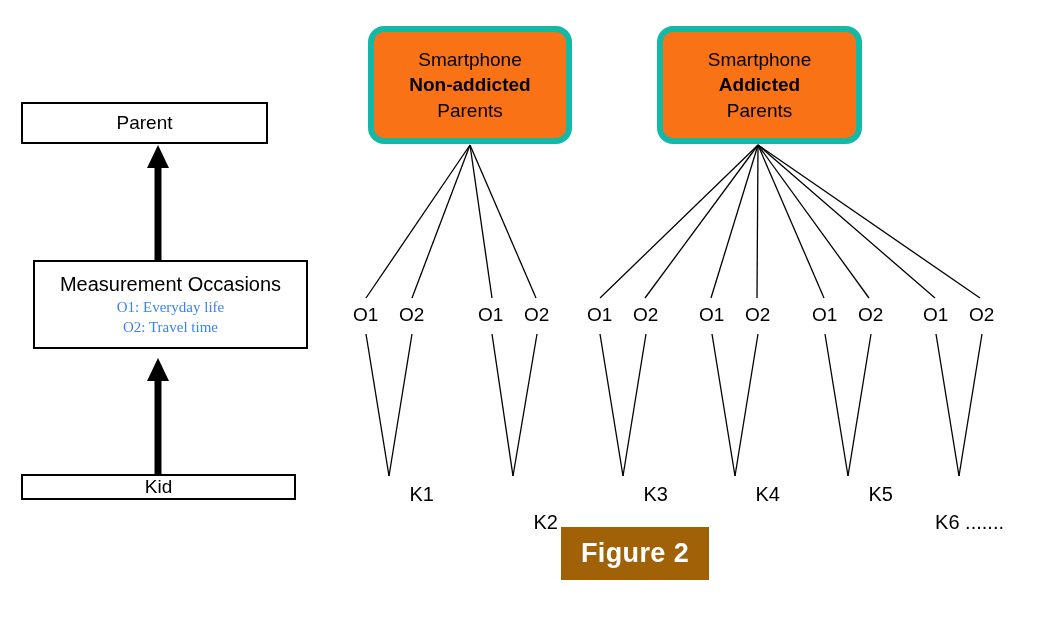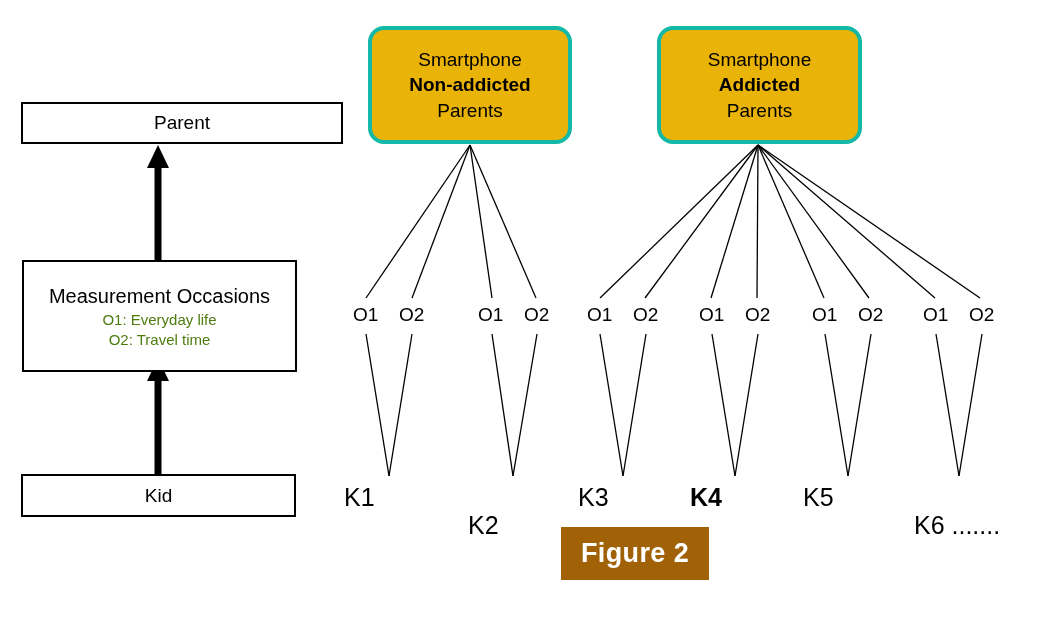--- a/index.html
+++ b/index.html
@@ -46,33 +46,34 @@
   }
   .hbox .title {
     font-size: 19px;
     color: #000000;
   }
   .hbox .title.big {
     font-size: 20px;
   }
   .hbox .sub {
     font-size: 15px;
-    color: #4d7c0f;
+    color: #3b82f6;
     margin-top: 3px;
-  }
-  #box-parent { left: 21px; top: 102px; width: 322px; height: 42px; }
-  #box-measure { left: 22px; top: 260px; width: 275px; height: 112px; }
-  #box-kid { left: 21px; top: 474px; width: 275px; height: 43px; }
+    font-family: Liberation Serif, serif;
+  }
+  #box-parent { left: 21px; top: 102px; width: 247px; height: 42px; }
+  #box-measure { left: 33px; top: 260px; width: 275px; height: 89px; }
+  #box-kid { left: 21px; top: 474px; width: 275px; height: 26px; }
 
   
   .gbox {
     position: absolute;
-    border: 4px solid #14b8a6;
+    border: 6px solid #14b8a6;
     border-radius: 16px;
-    background: #eab308;
+    background: #f97316;
     box-sizing: border-box;
     display: flex;
     flex-direction: column;
     align-items: center;
     justify-content: center;
     text-align: center;
     line-height: 1.32;
   }
   .gbox .l1, .gbox .l3 { font-size: 19px; font-weight: normal; }
   .gbox .l2 { font-size: 19px; font-weight: bold; }
@@ -81,22 +82,22 @@
 
   
   .olabel {
     position: absolute;
     font-size: 19px;
     width: 30px;
     top: 304px;
   }
   .klabel {
     position: absolute;
-    font-size: 25px;
-    text-align: left;
+    font-size: 20px;
+    text-align: right;
     width: 90px;
     top: 483px;
   }
 
   
   #figure-caption {
     position: absolute;
     left: 561px;
     top: 527px;
     width: 148px;
@@ -203,19 +204,19 @@
   <div class="olabel lbl" style="left:699px;">O1</div>
   <div class="olabel lbl" style="left:745px;">O2</div>
   <div class="olabel lbl" style="left:812px;">O1</div>
   <div class="olabel lbl" style="left:858px;">O2</div>
   <div class="olabel lbl" style="left:923px;">O1</div>
   <div class="olabel lbl" style="left:969px;">O2</div>
 
   <div class="klabel lbl" style="left:344px;">K1</div>
   <div class="klabel lbl" style="left:468px;margin-top:28px;">K2</div>
   <div class="klabel lbl" style="left:578px;">K3</div>
-  <div class="klabel lbl" style="left:690px;font-weight:bold;">K4</div>
+  <div class="klabel lbl" style="left:690px;">K4</div>
   <div class="klabel lbl" style="left:803px;">K5</div>
   <div class="klabel lbl" style="left:914px;margin-top:28px;">K6 .......</div>
 
   <div id="figure-caption">Figure 2</div>
 
 </div>
 
 </body></html>

